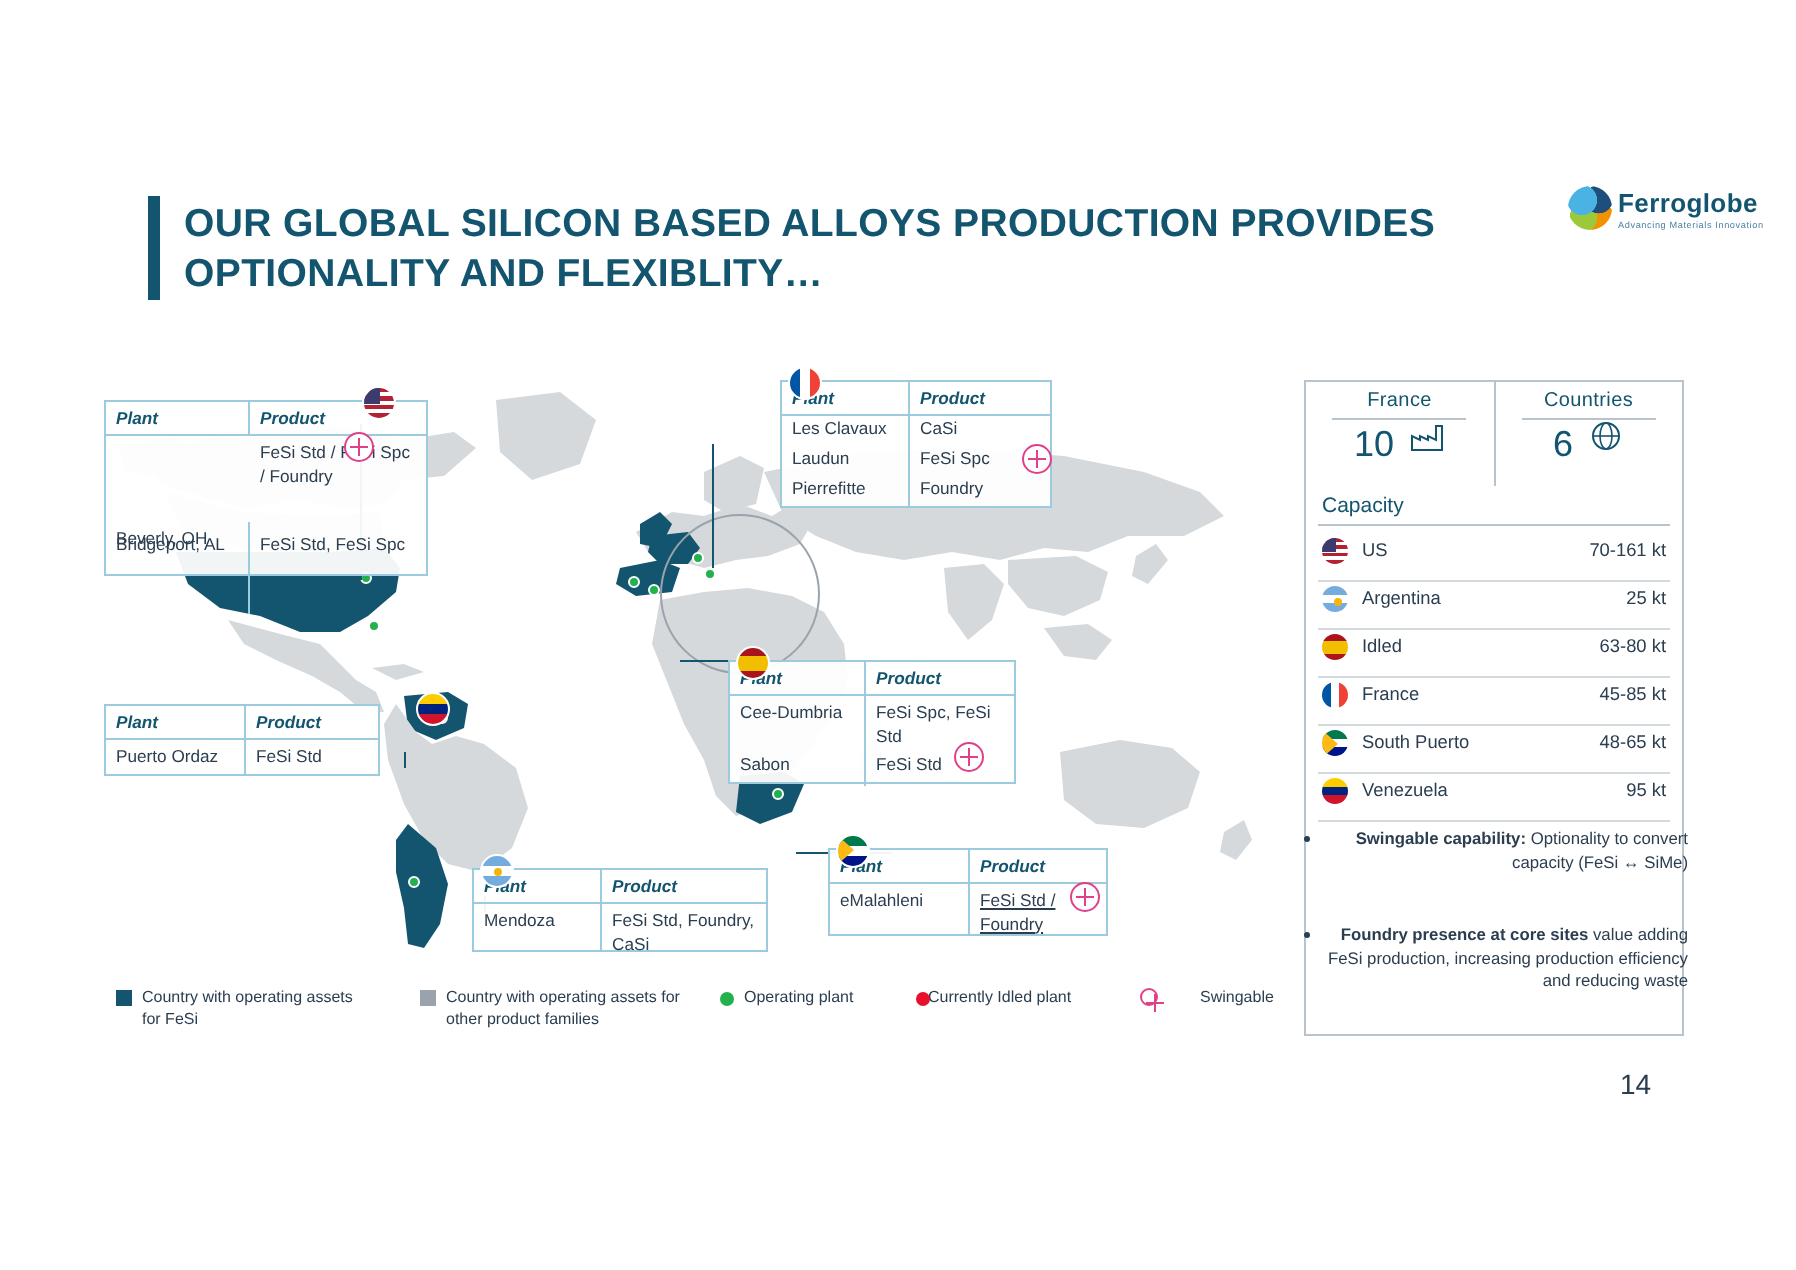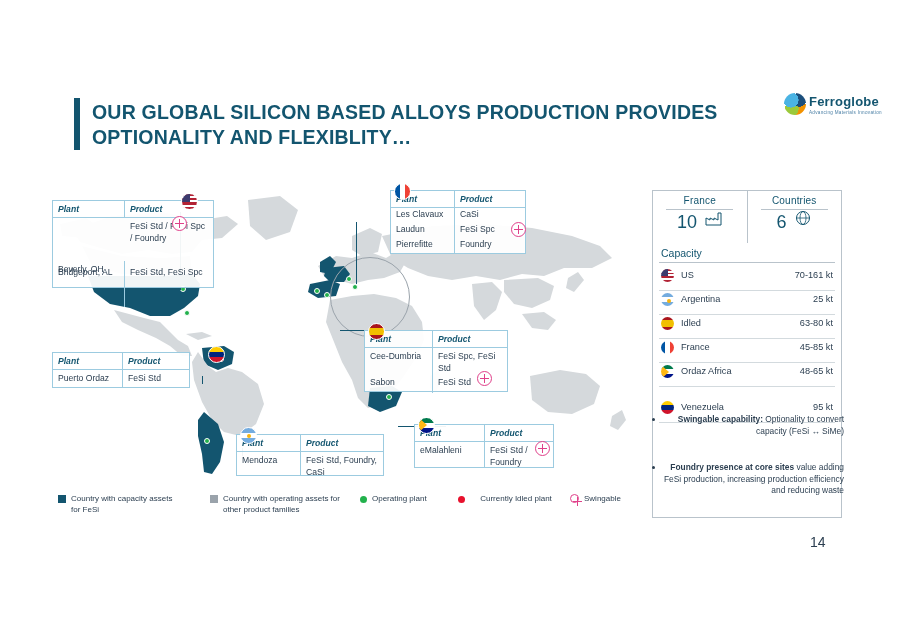--- a/index.html
+++ b/index.html
@@ -462,46 +462,46 @@
   </div>
   <div class="flag flag-ar" style="left:240px; top:427px;"></div>
 
   <div class="callout" style="left:414px; top:424px; width:140px; height:44px;">
     <div class="hdr">
       <div class="c1" style="width:70px;">Plant</div>
       <div class="c2">Product</div>
     </div>
     <div class="row">
       <div class="c1" style="width:70px; height:26px;">eMalahleni</div>
-      <div class="c2" style="height:26px;">FeSi Std / Foundry</div>
+      <div class="c2" style="height:26px;text-decoration:underline;">FeSi Std / Foundry</div>
     </div>
   </div>
   <div class="flag flag-za" style="left:418px; top:417px;"></div>
   <div class="swing-badge" style="left:535px; top:441px;"></div>
 
   <div class="legend">
     <div class="legend-item" style="left:0; top:0; width:122px;">
       <span class="legend-swatch" style="background:#13556f;"></span>
-      <span class="legend-label">Country with capacity assets for FeSi</span>
+      <span class="legend-label">Country with operating assets for FeSi</span>
     </div>
     <div class="legend-item" style="left:152px; top:0; width:140px;">
       <span class="legend-swatch" style="background:#9aa3ab;"></span>
       <span class="legend-label">Country with operating assets for other product families</span>
     </div>
     <div class="legend-item" style="left:302px; top:0; width:90px;">
       <span class="legend-swatch" style="background:#22b14c; border-radius:50%; width:7px; height:7px; top:2px;"></span>
       <span class="legend-label" style="margin-left:12px;">Operating plant</span>
     </div>
     <div class="legend-item" style="left:400px; top:0; width:110px;">
       <span class="legend-swatch" style="background:#e8112d; border-radius:50%; width:7px; height:7px; top:2px;"></span>
-      <span class="legend-label" style="margin-left:6px;text-align:center;">Currently Idled plant</span>
+      <span class="legend-label" style="margin-left:6px;">Currently Idled plant</span>
     </div>
     <div class="legend-item" style="left:512px; top:0; width:80px;">
       <span class="swing-badge" style="left:0; top:0; width:9px; height:9px; border-width:1px;"></span>
-      <span class="legend-label" style="margin-left:14px;">Swingable</span>
+      <span class="legend-label" style="margin-left:30px;">Swingable</span>
     </div>
   </div>
 
   <div class="panel">
     <div class="panel-head">
       <div class="ph">
         <div class="ph-title">France</div>
         <div class="ph-line"></div>
         <div>
           <span class="ph-val">10</span>
@@ -550,25 +550,25 @@
       <span class="cline"></span>
     </div>
     <div class="cap-row" style="top:148px;">
       <span class="cflag flag-fr"></span>
       <span class="cname">France</span>
       <span class="cval">45-85 kt</span>
       <span class="cline"></span>
     </div>
     <div class="cap-row" style="top:172px;">
       <span class="cflag flag-za"></span>
-      <span class="cname">Ordaz Africa</span>
+      <span class="cname">South Puerto</span>
       <span class="cval">48-65 kt</span>
       <span class="cline"></span>
     </div>
-    <div class="cap-row" style="top:208px;">
+    <div class="cap-row" style="top:196px;">
       <span class="cflag flag-ve"></span>
       <span class="cname">Venezuela</span>
       <span class="cval">95 kt</span>
       <span class="cline"></span>
     </div>
   </div>
 
   <div class="bullet" style="top:414px;">
     <span class="bdot"></span>
     <span class="btxt">

